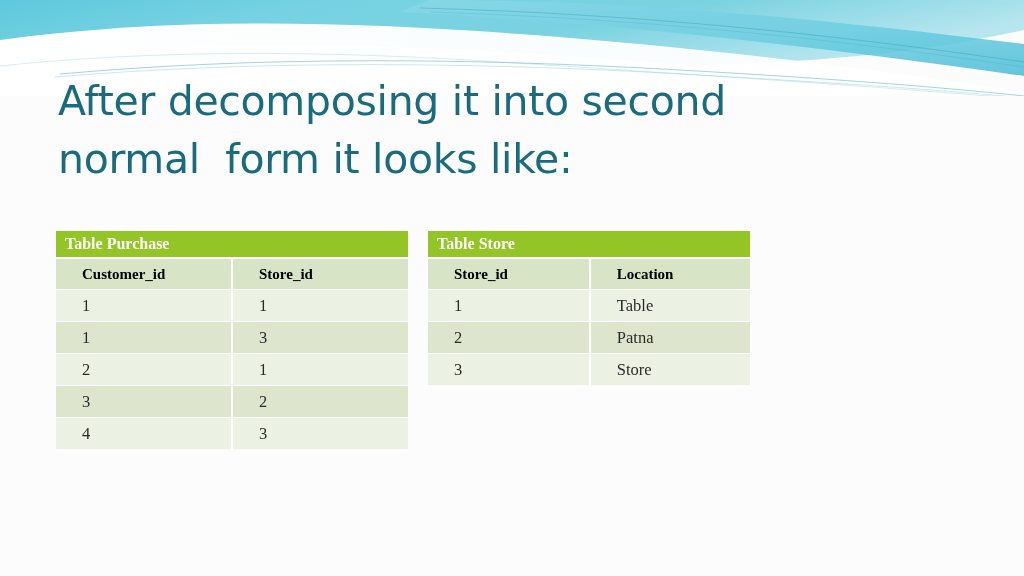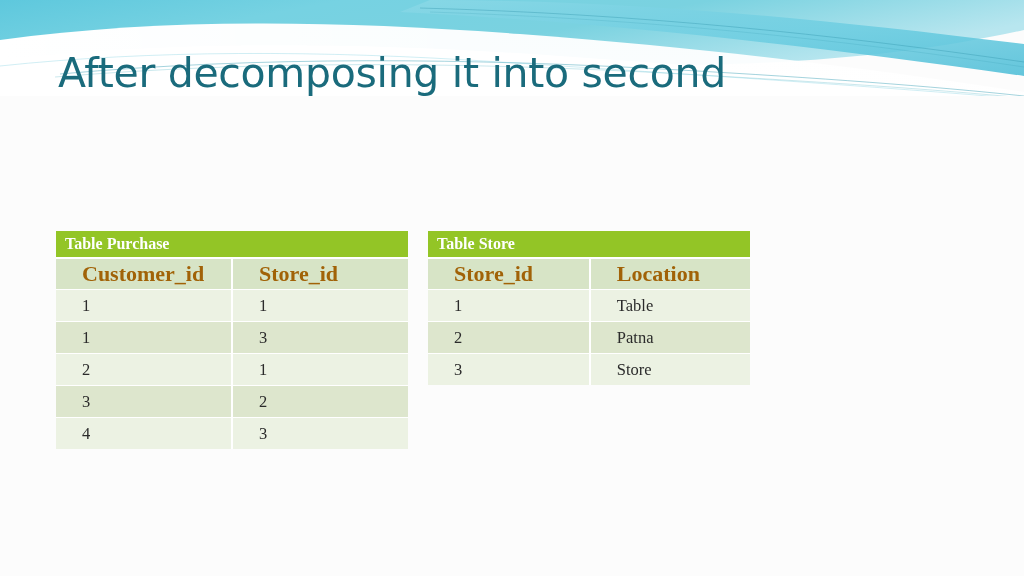--- a/index.html
+++ b/index.html
@@ -35,21 +35,21 @@
     pointer-events: none;
   }
   .deco-band svg {
     display: block;
   }
 
   
   .title-block {
     position: absolute;
     left: 58px;
-    top: 44px;
+    top: 72px;
     width: 760px;
   }
   .title-line {
     color: #1a6b7c;
     font-family: "DejaVu Sans", sans-serif;
     font-size: 41px;
     font-weight: 400;
     line-height: 58px;
     letter-spacing: -0.3px;
     white-space: pre;
@@ -89,22 +89,22 @@
     font-size: 16px;
     font-weight: bold;
     height: 26px;
     line-height: 26px;
     border-right: 0;
     border-bottom: 2px solid #ffffff;
     padding-left: 9px;
   }
   .tbl .col-row th {
     background: #d7e4c6;
-    color: #a16207;
-    font-size: 22px;
+    color: #000000;
+    font-size: 15px;
     font-weight: bold;
     height: 30px;
     line-height: 30px;
   }
   .tbl tbody tr td {
     font-size: 16.5px;
     font-weight: normal;
     color: #2b2b2b;
     height: 31px;
     line-height: 31px;
@@ -153,20 +153,21 @@
       <path d="M60,74 C260,56 470,58 680,70 C820,78 930,86 1024,96" fill="none" stroke="#2e9bb0" stroke-width="0.8" opacity="0.55"></path>
       <path d="M55,77 C258,60 470,62 682,74 C822,82 932,89 1024,98" fill="none" stroke="#3aa9bd" stroke-width="0.6" opacity="0.45"></path>
       <path d="M420,8 C640,14 830,34 1024,62" fill="none" stroke="#2b8fa6" stroke-width="0.7" opacity="0.5"></path>
       <path d="M430,12 C648,19 836,39 1024,67" fill="none" stroke="#2b8fa6" stroke-width="0.5" opacity="0.35"></path>
       <path d="M0,66 C150,50 320,50 500,62 C700,75 870,86 1024,99" fill="none" stroke="#7fd0e0" stroke-width="0.6" opacity="0.6"></path>
     </svg>
   </div>
 
   <div class="title-block">
     <div class="title-line">After decomposing it into second</div>
+    <div class="title-line">normal  form it looks like:</div>
   </div>
 
   <table class="tbl tbl-purchase">
     <colgroup>
         <col class="col-a">
         <col class="col-b">
       </colgroup>
     <thead>
       <tr class="title-row">
         <th colspan="2">Table Purchase</th>

